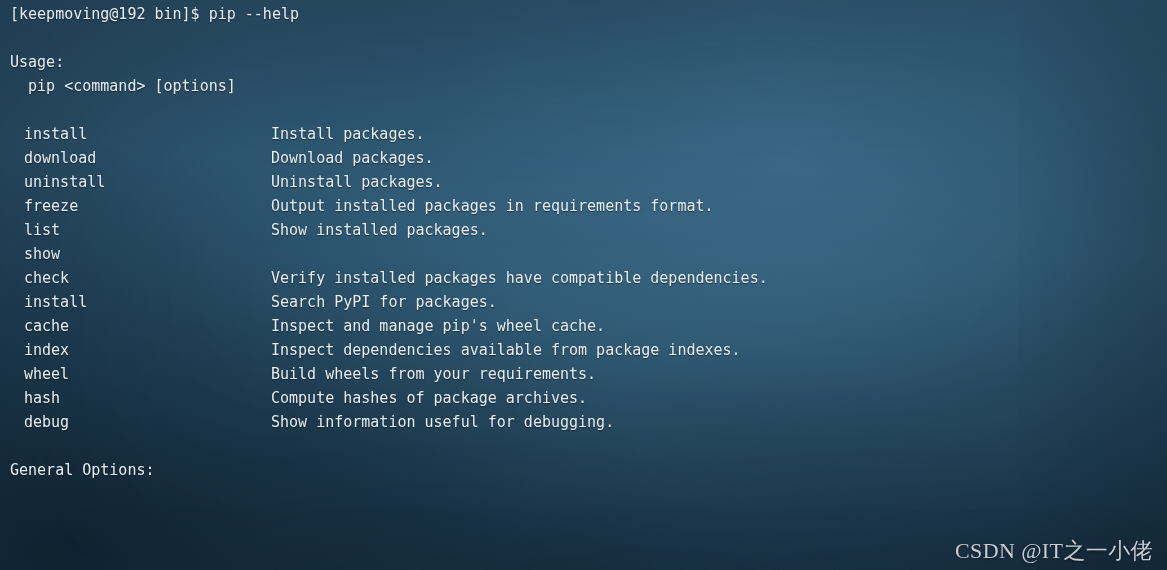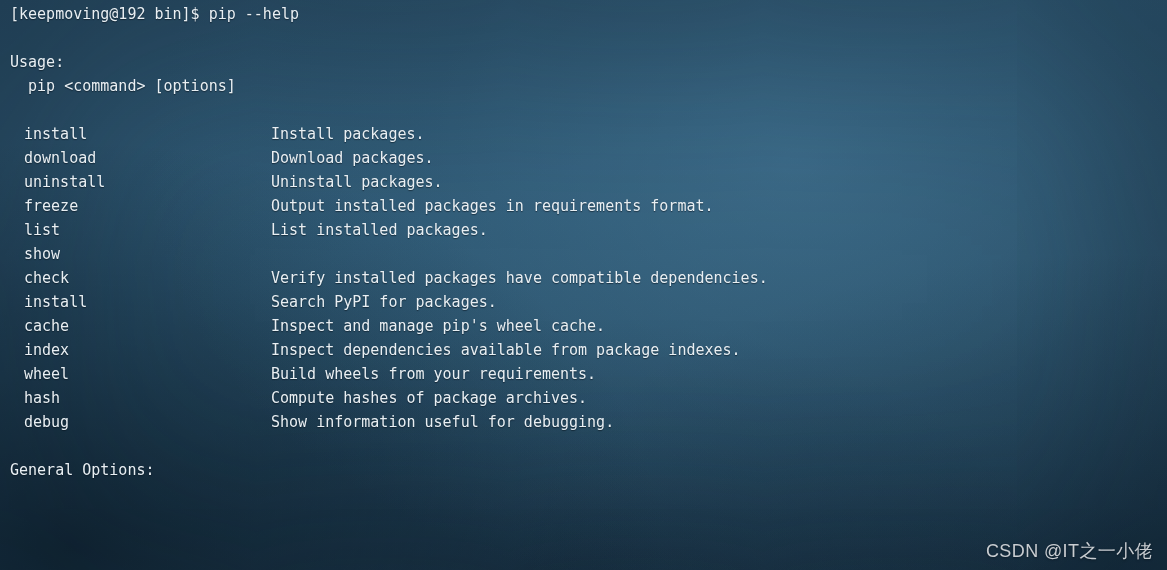--- a/index.html
+++ b/index.html
@@ -80,22 +80,22 @@
     position: absolute;
     left: 261px;
     top: 0;
   }
 
   #watermark {
     position: absolute;
     right: 14px;
     bottom: 8px;
     z-index: 5;
-    font-family: Liberation Sans, sans-serif;
-    font-size: 18px;
+    font-family: Liberation Serif, serif;
+    font-size: 22px;
     line-height: 22px;
     color: #c9cdd1;
     letter-spacing: 0.4px;
     text-shadow: 0 1px 2px rgba(8,20,30,0.60);
     white-space: pre;
   }
 </style>
 </head>
 <body>
 
@@ -111,21 +111,21 @@
     <div class="line">  pip &lt;command&gt; [options]</div>
 
     <div class="line blank"> </div>
 
 
     <div id="command-list">
         <div class="cmd-row"><span class="cmd-name">install</span><span class="cmd-desc">Install packages.</span></div>
         <div class="cmd-row"><span class="cmd-name">download</span><span class="cmd-desc">Download packages.</span></div>
         <div class="cmd-row"><span class="cmd-name">uninstall</span><span class="cmd-desc">Uninstall packages.</span></div>
         <div class="cmd-row"><span class="cmd-name">freeze</span><span class="cmd-desc">Output installed packages in requirements format.</span></div>
-        <div class="cmd-row"><span class="cmd-name">list</span><span class="cmd-desc">List installed packages.</span></div>
+        <div class="cmd-row"><span class="cmd-name">list</span><span class="cmd-desc">Show installed packages.</span></div>
         <div class="cmd-row"><span class="cmd-name">show</span></div>
         <div class="cmd-row"><span class="cmd-name">check</span><span class="cmd-desc">Verify installed packages have compatible dependencies.</span></div>
         <div class="cmd-row"><span class="cmd-name">install</span><span class="cmd-desc">Search PyPI for packages.</span></div>
         <div class="cmd-row"><span class="cmd-name">cache</span><span class="cmd-desc">Inspect and manage pip's wheel cache.</span></div>
         <div class="cmd-row"><span class="cmd-name">index</span><span class="cmd-desc">Inspect dependencies available from package indexes.</span></div>
         <div class="cmd-row"><span class="cmd-name">wheel</span><span class="cmd-desc">Build wheels from your requirements.</span></div>
         <div class="cmd-row"><span class="cmd-name">hash</span><span class="cmd-desc">Compute hashes of package archives.</span></div>
         <div class="cmd-row"><span class="cmd-name">debug</span><span class="cmd-desc">Show information useful for debugging.</span></div>
       </div>
 

